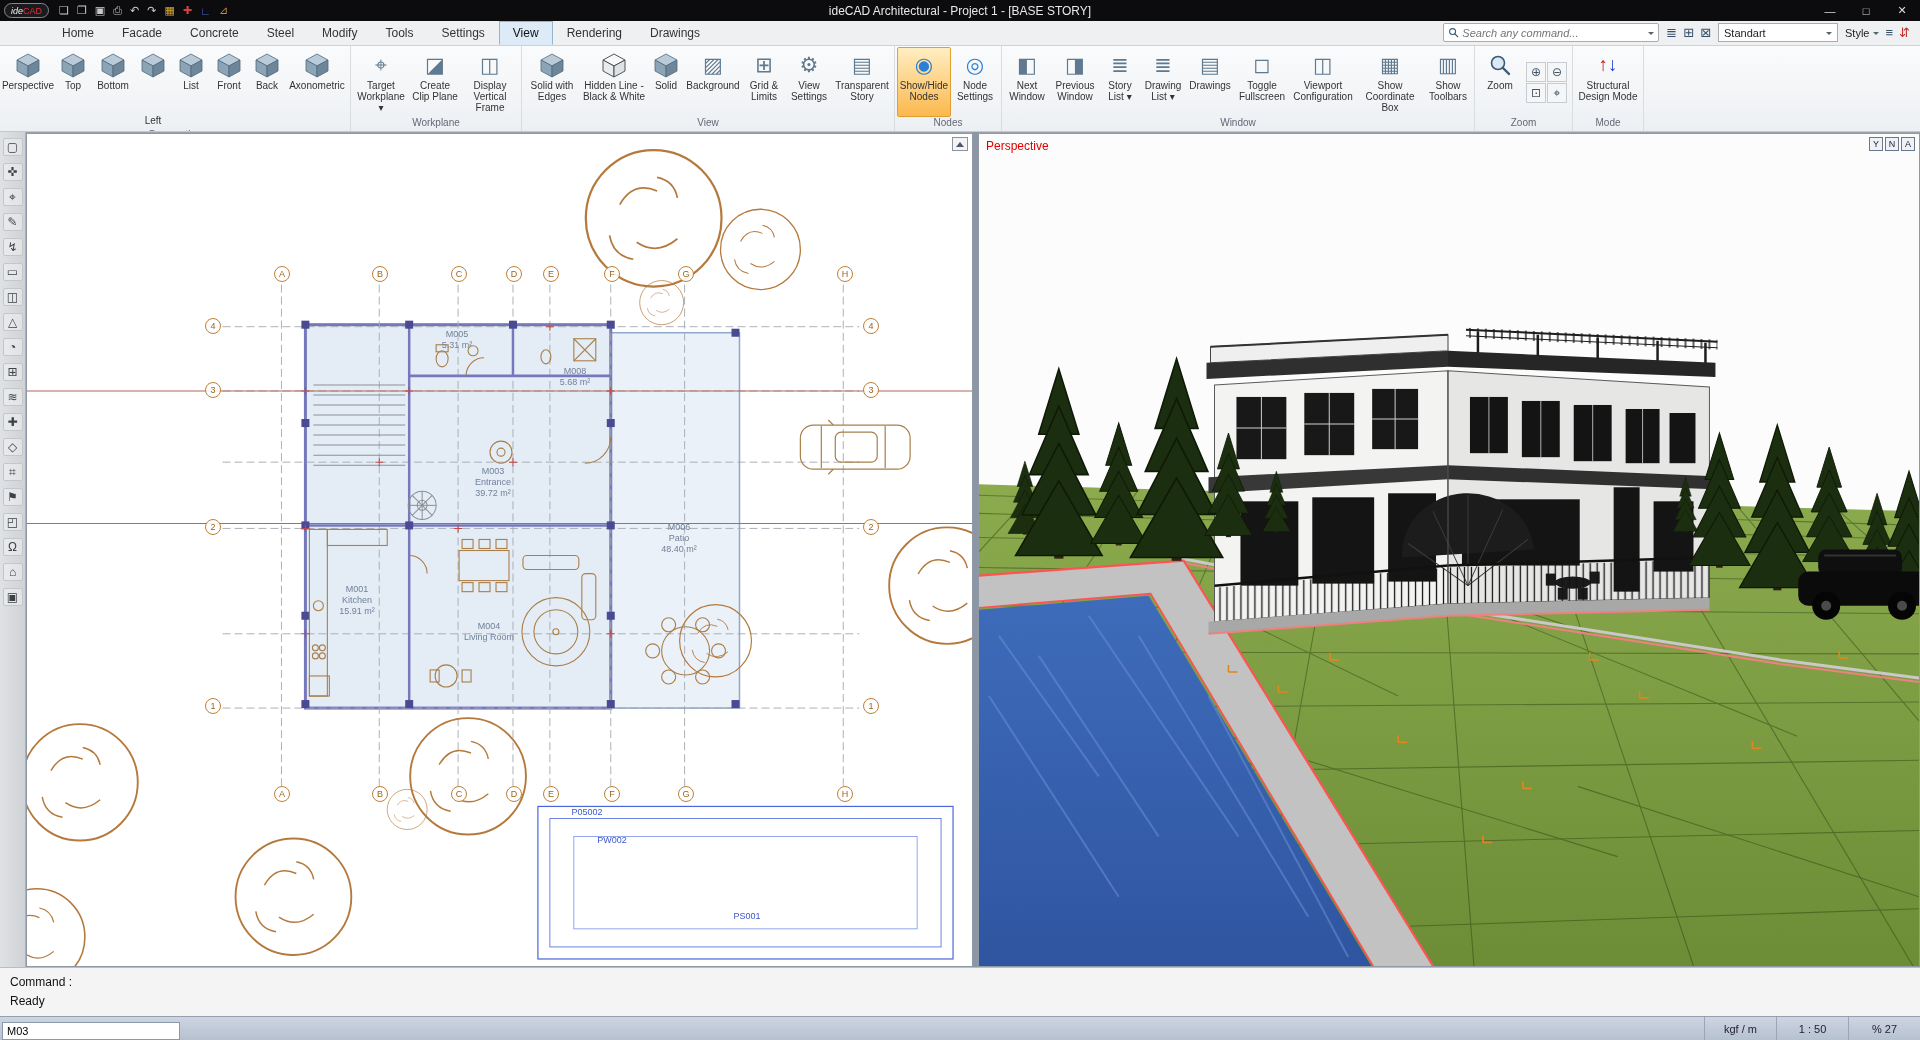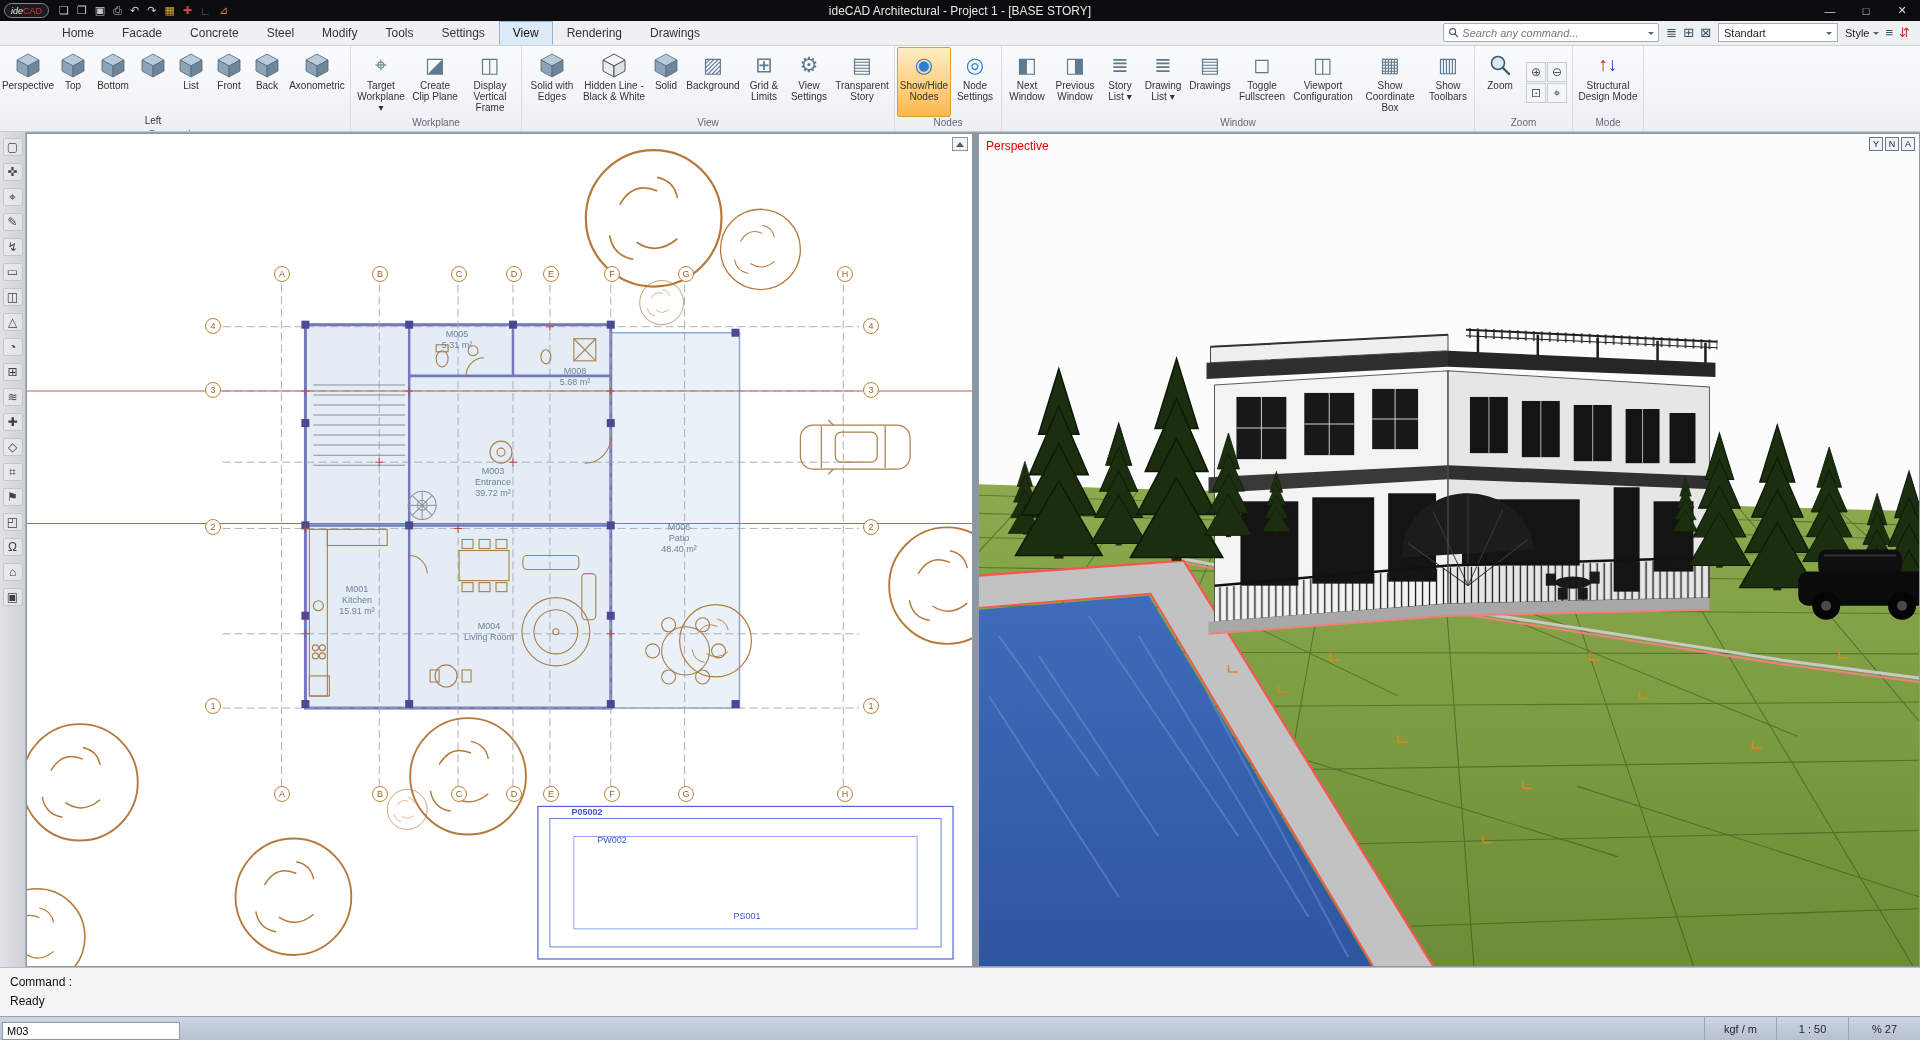--- a/index.html
+++ b/index.html
@@ -619,21 +619,21 @@
           </div>
           <div class="room-label" style="left: 462px; top: 498px;">
             <div class="rl-id">M004</div>
             <div class="rl-name">Living Room</div>
           </div>
           <div class="room-label" style="left: 652px; top: 404px;">
             <div class="rl-id">M006</div>
             <div class="rl-name">Patio</div>
             <div class="rl-area">48.40 m²</div>
           </div>
-          <div class="struct-label" style="left: 560px; top: 678px; font-weight: bold;">P05002</div>
+          <div class="struct-label" style="left: 560px; top: 678px;">P05002</div>
           <div class="struct-label" style="left: 585px; top: 706px;">PW002</div>
           <div class="struct-label" style="left: 720px; top: 782px;">PS001</div>
         </div>
       <div class="vl-corner">
           <span class="tri-up"></span>
         </div>
     </div>
 
     <div class="splitter"></div>
 

